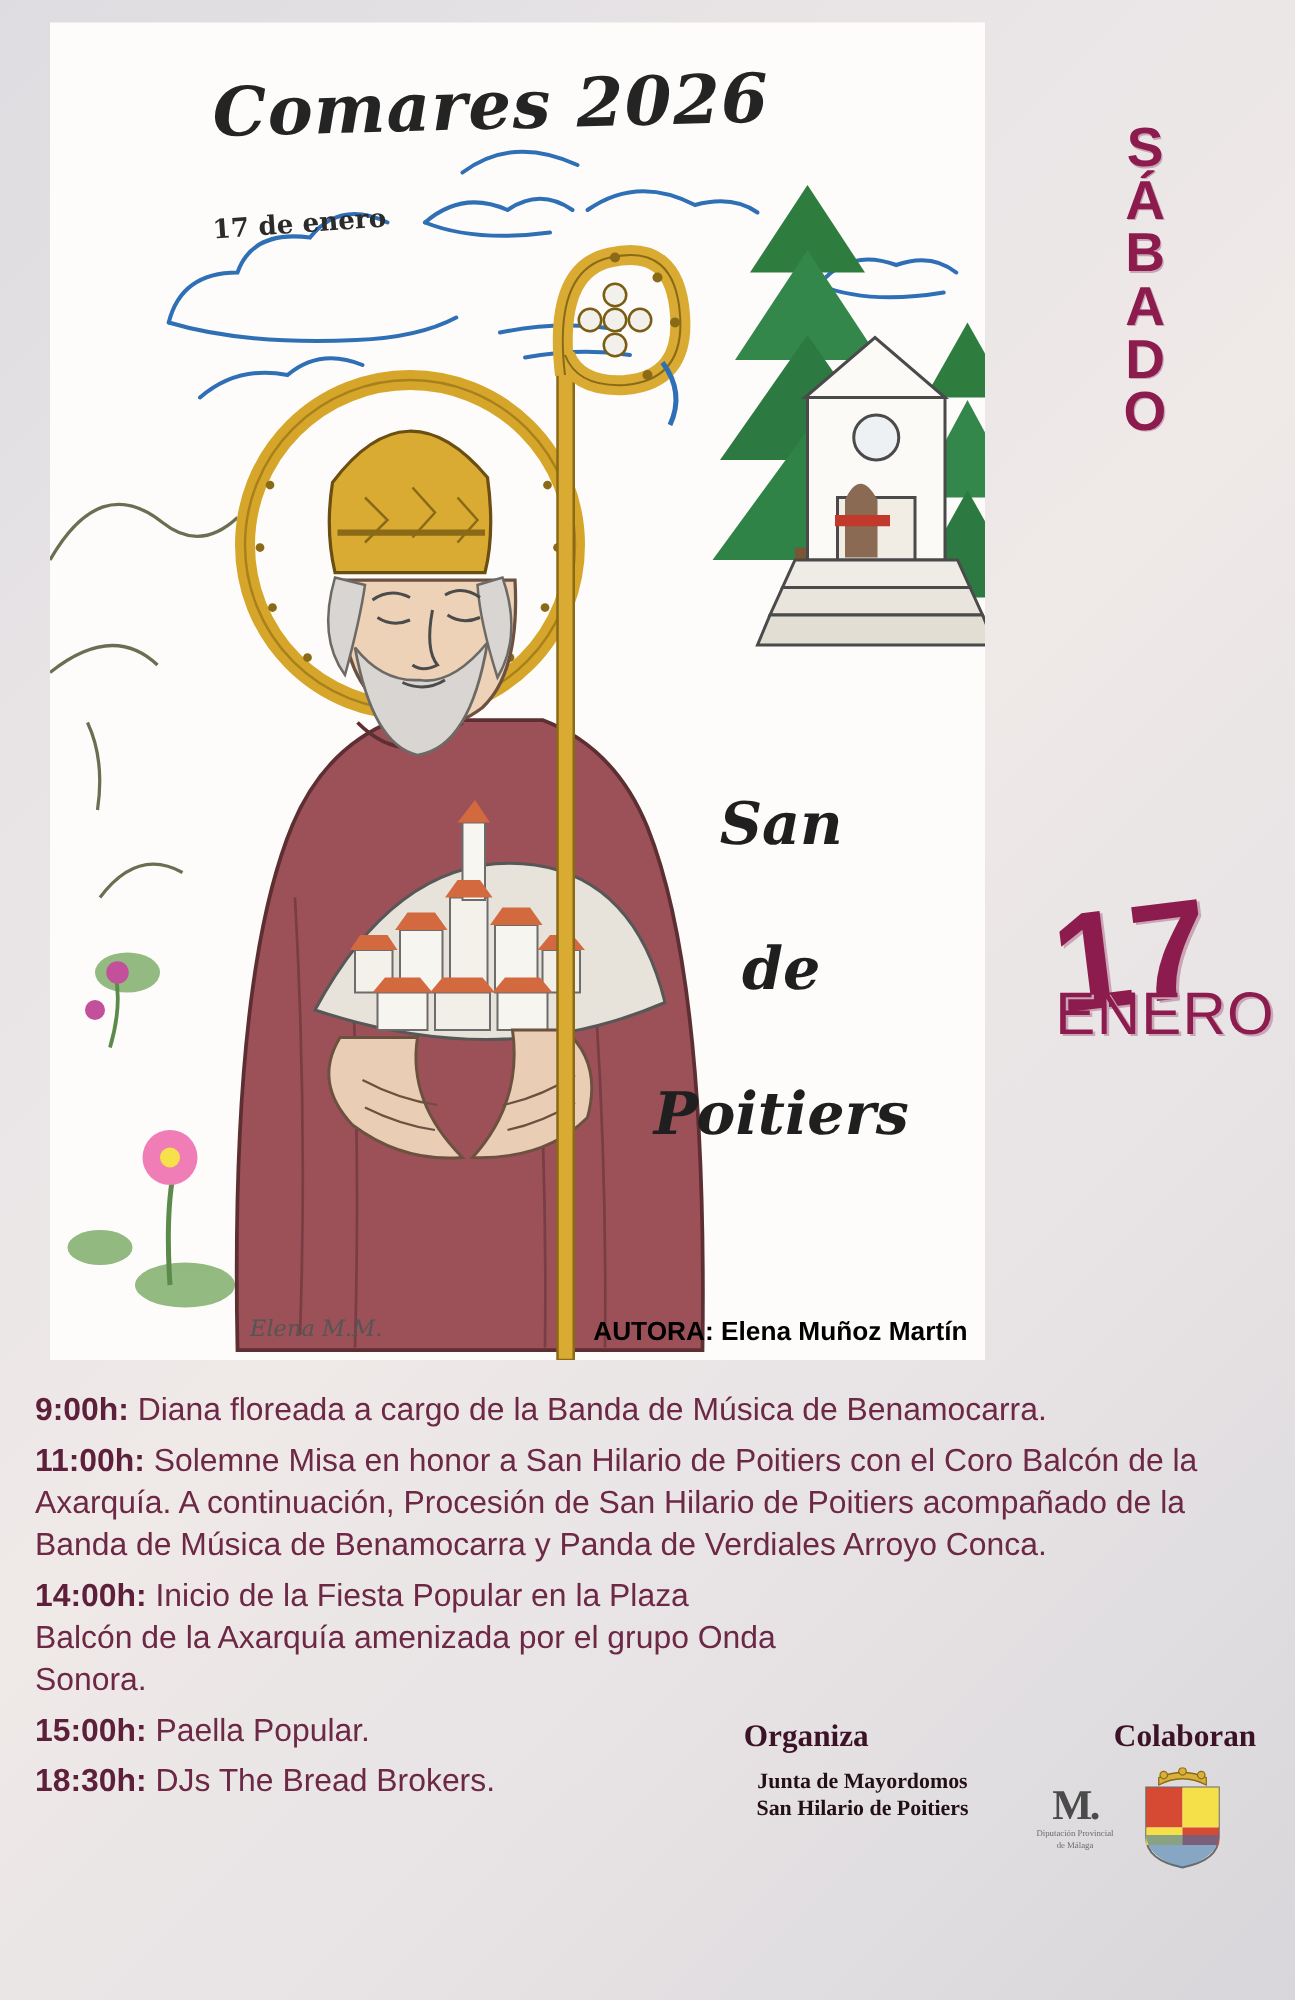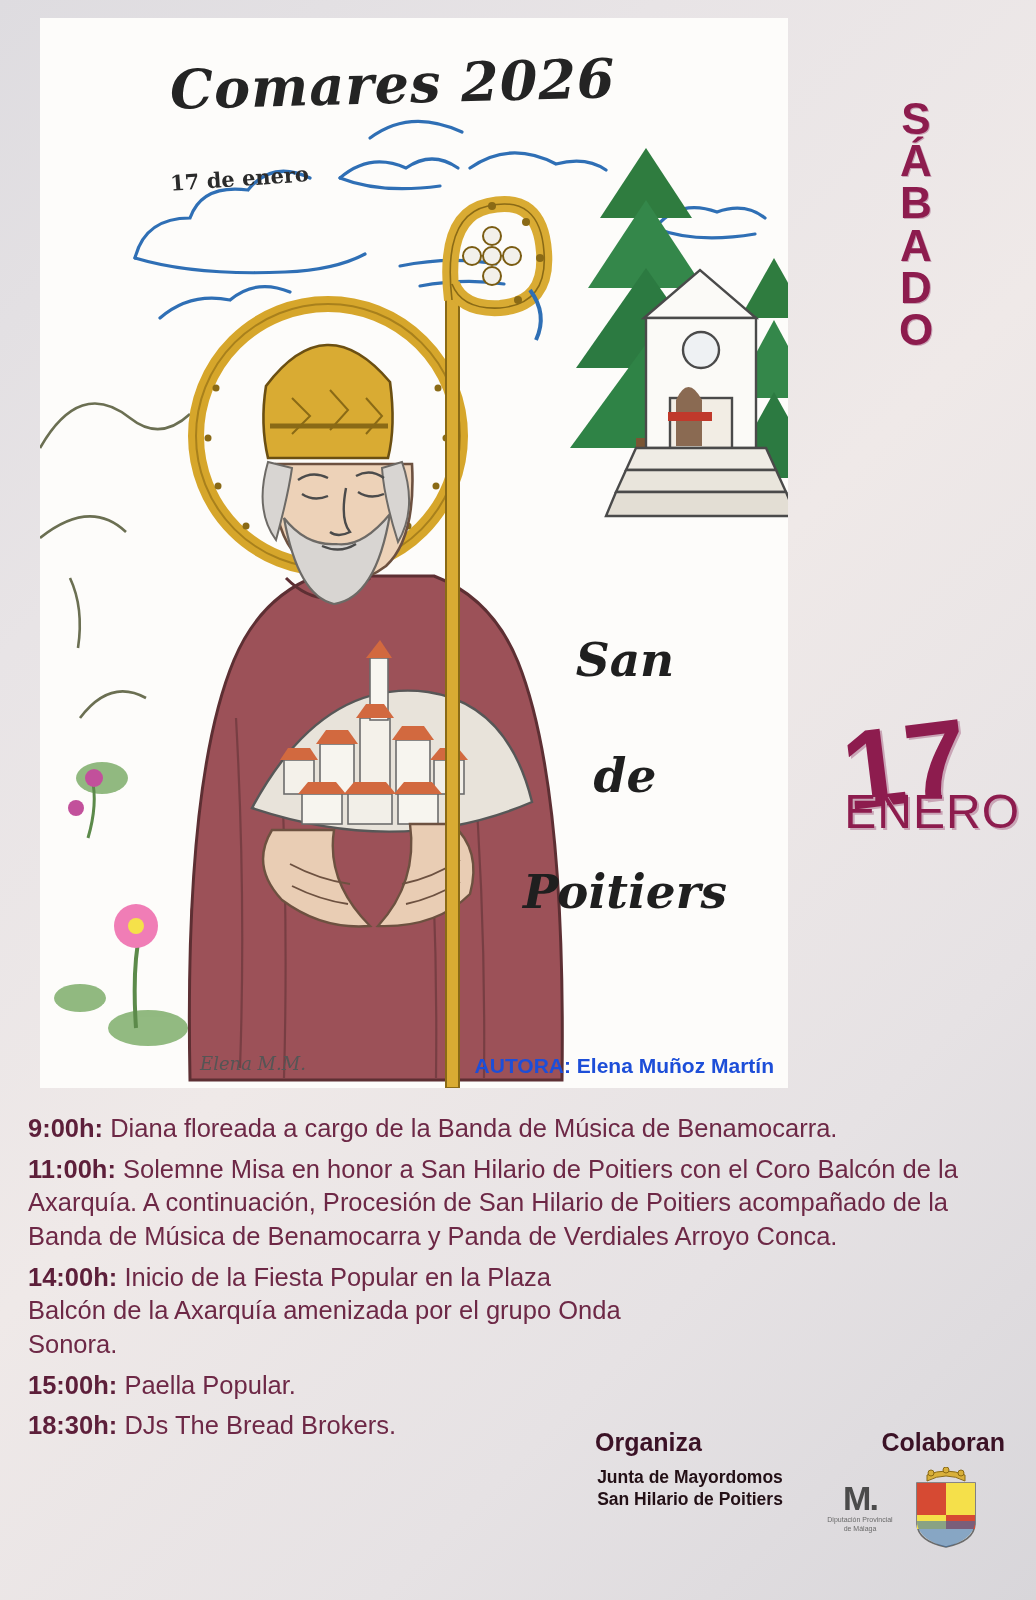--- a/index.html
+++ b/index.html
@@ -38,21 +38,21 @@
     width: 290px;
     text-align: center;
     font-family: "DejaVu Serif", serif;
     font-weight: bold; font-style: italic;
     font-size: 47px; line-height: 1.45;
     color: #1f1f1f;
   }
   .saint-name span { display: block; margin-top: 48px; }
   .author-credit {
     position: absolute; right: 14px; bottom: 10px;
-    font-size: 21px; font-weight: bold; color: #1d4ed8;
+    font-size: 21px; font-weight: bold; color: #000000;
   }
   .signature {
     position: absolute; left: 160px; bottom: 14px;
     font-family: "DejaVu Serif", serif;
     font-size: 18px; color: #555; font-style: italic;
   }
 
   
   .side-vertical {
     position: absolute; left: 856px; top: 98px;
@@ -96,22 +96,23 @@
     color: #6d2846;
     margin-bottom: 7px;
     text-align: left;
   }
   .sched-line b { color: #5d1f3a; }
   .sched-narrow { max-width: 955px; }
   .sched-mid { max-width: 600px; }
 
   
   .sponsors {
-    position: absolute; left: 575px; top: 1428px;
+    position: absolute; left: 575px; top: 1376px;
     width: 440px;
+    font-family: Liberation Serif, serif;
   }
   .sponsor-heads {
     display: flex; justify-content: space-between;
     padding: 0 10px 0 20px;
   }
   .sponsor-heads div {
     font-size: 25px; font-weight: bold; color: #3b1226;
   }
   .sponsor-body {
     display: flex; align-items: flex-start; margin-top: 10px;

